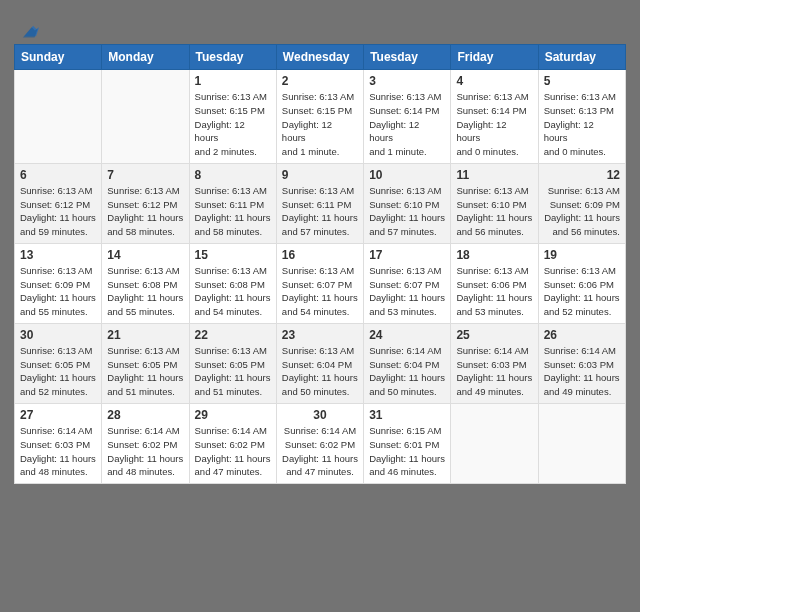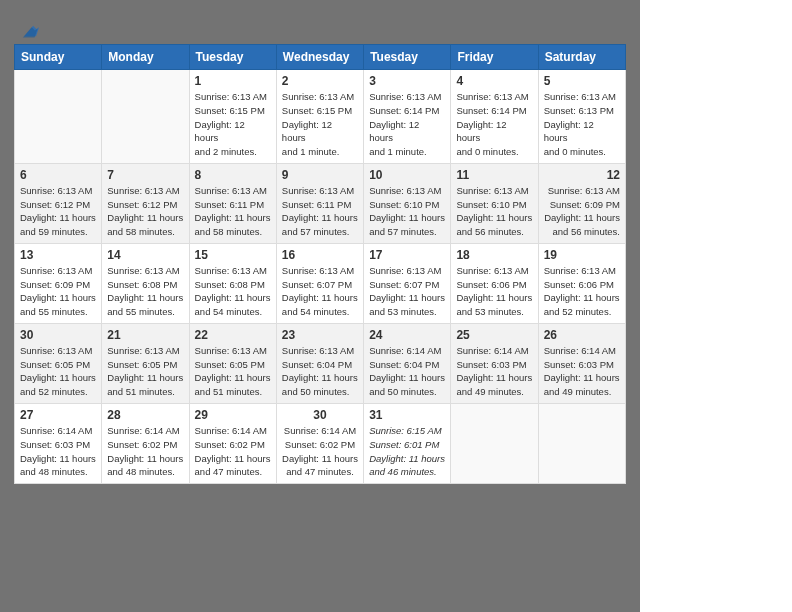--- a/index.html
+++ b/index.html
@@ -351,21 +351,21 @@
           </td>
           <td style="background: rgb(255, 255, 255); text-align: center;">
             <span class="day-num">30</span>
             <div class="day-info" style="white-space: pre-line;">Sunrise: 6:14 AM
 Sunset: 6:02 PM
 Daylight: 11 hours
 and 47 minutes.</div>
           </td>
           <td style="background: rgb(255, 255, 255);">
             <span class="day-num">31</span>
-            <div class="day-info" style="white-space: pre-line; font-style: italic;">Sunrise: 6:15 AM
+            <div class="day-info" style="white-space: pre-line;">Sunrise: 6:15 AM
 Sunset: 6:01 PM
 Daylight: 11 hours
 and 46 minutes.</div>
           </td>
           <td class="empty-cell"></td>
           <td class="empty-cell"></td>
         </tr>
       </tbody>
   </table>
 </div>

